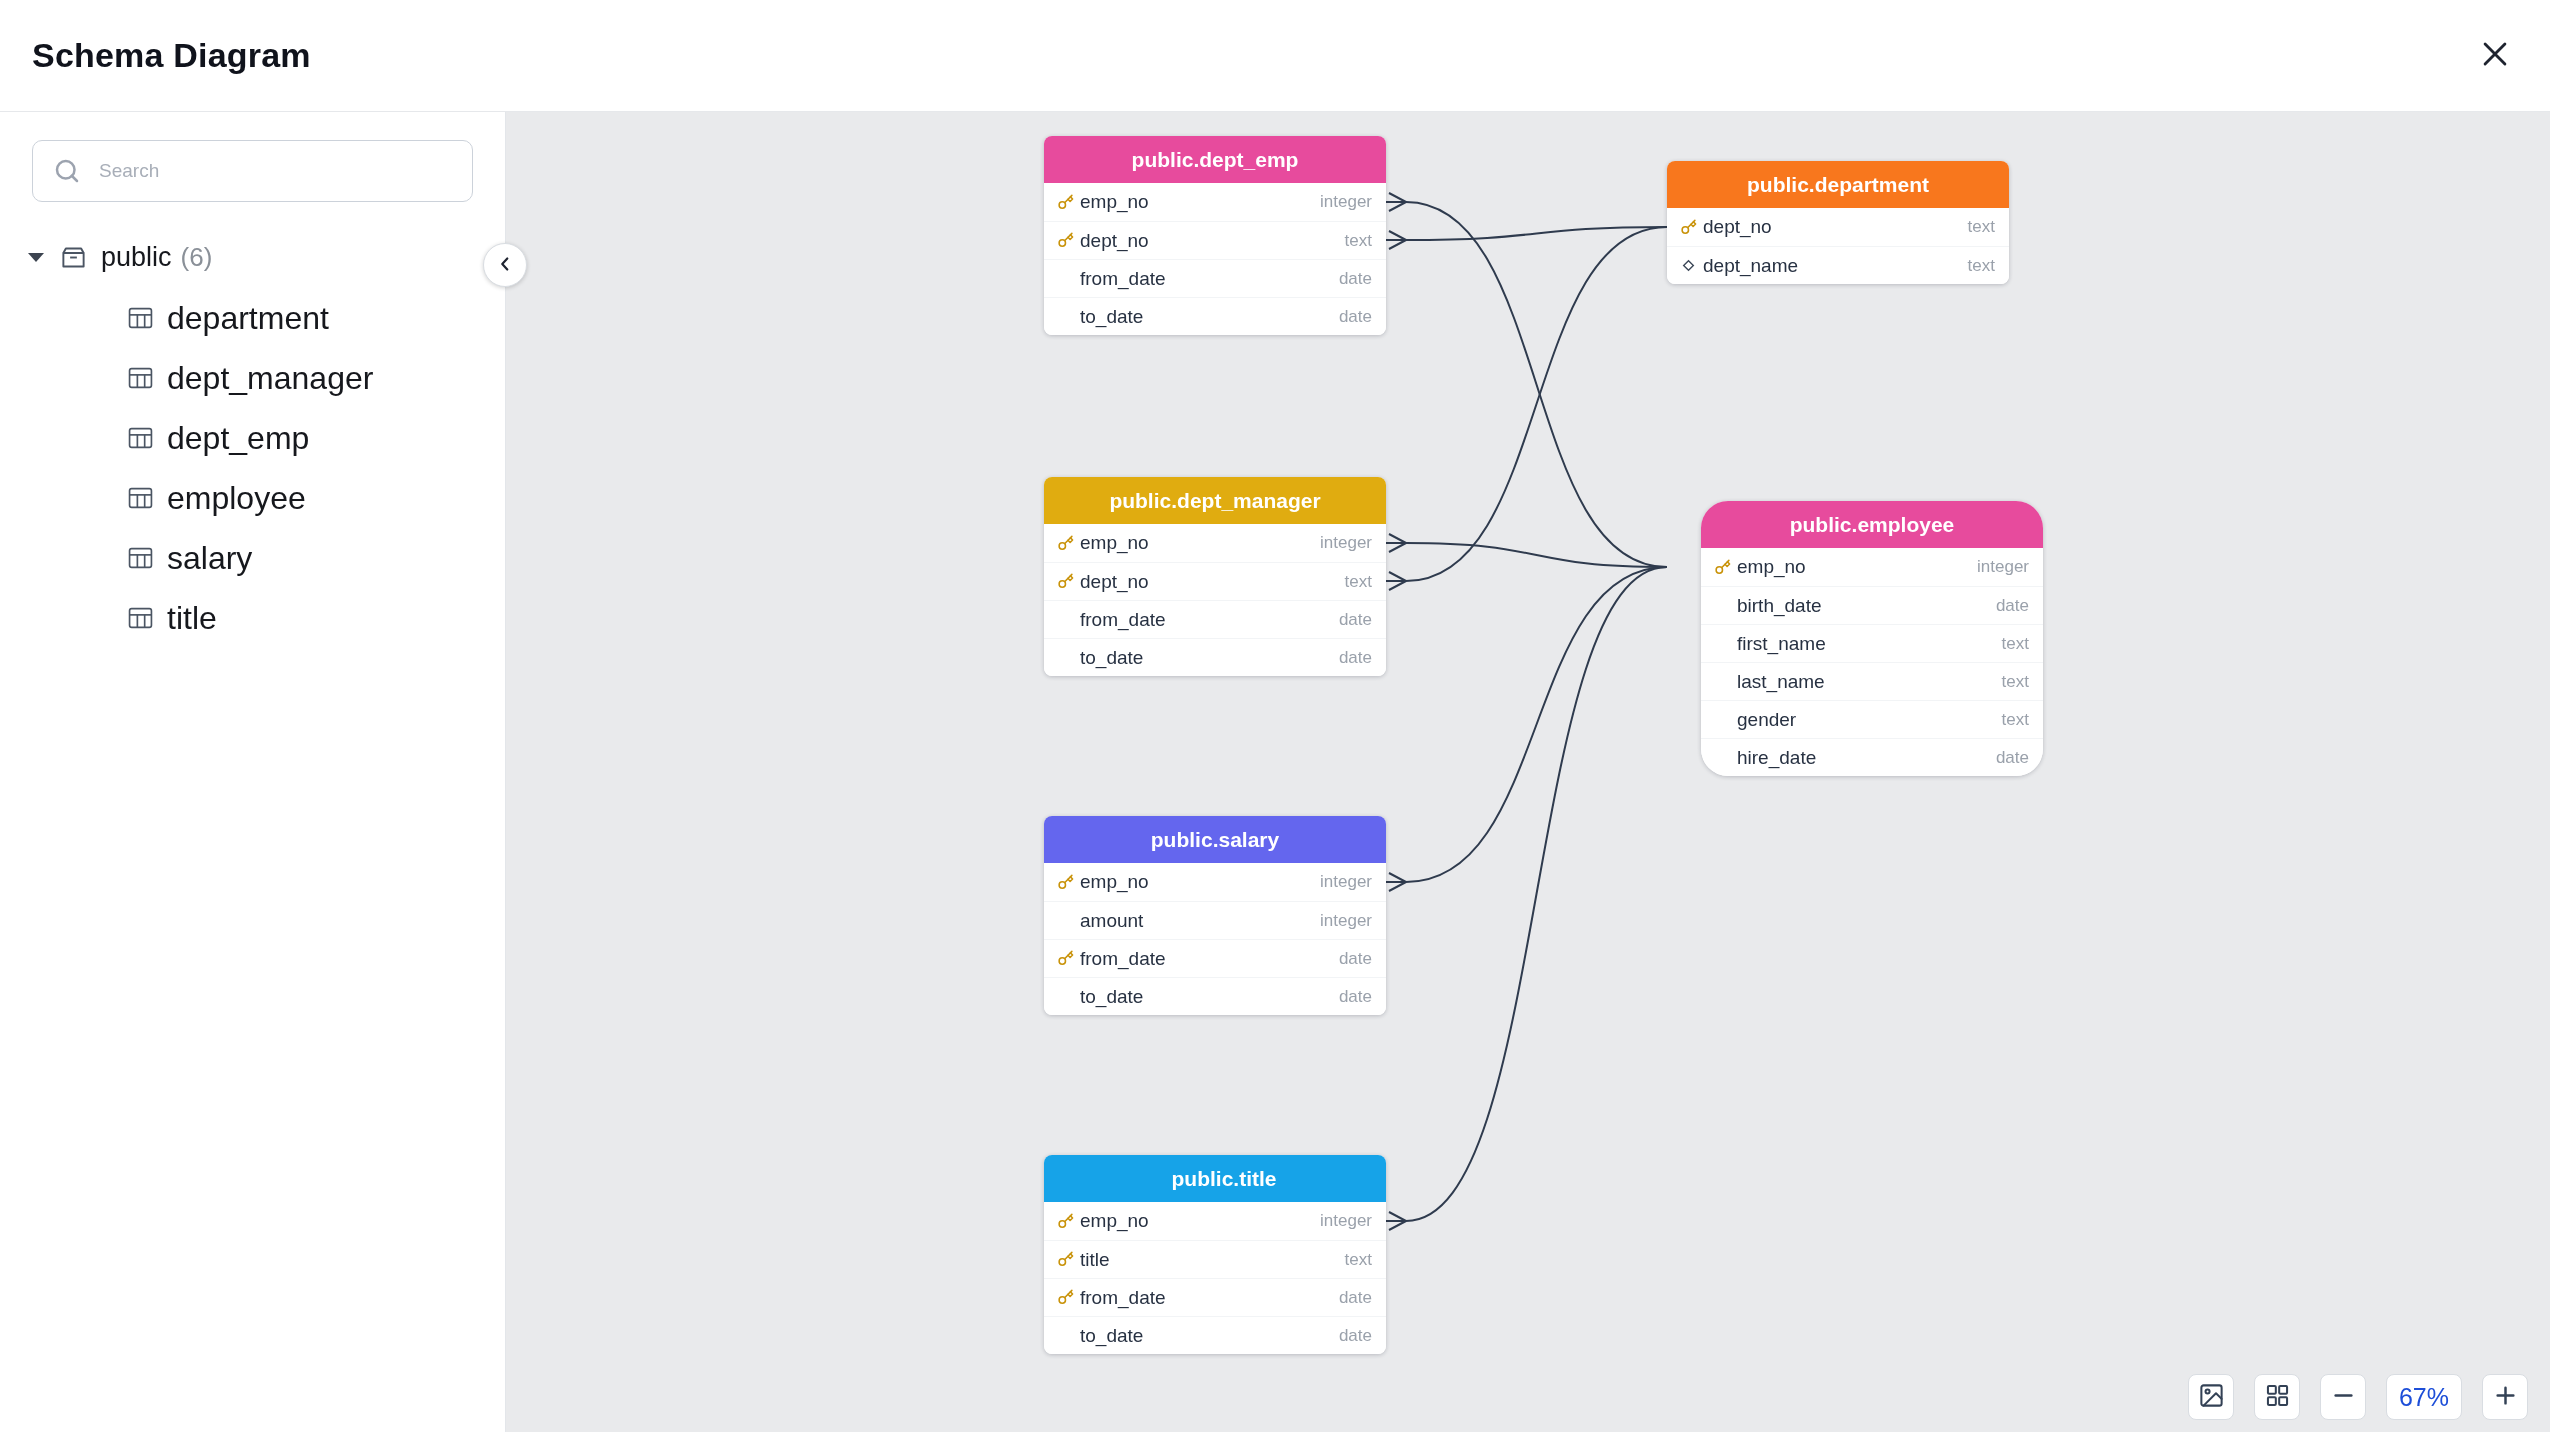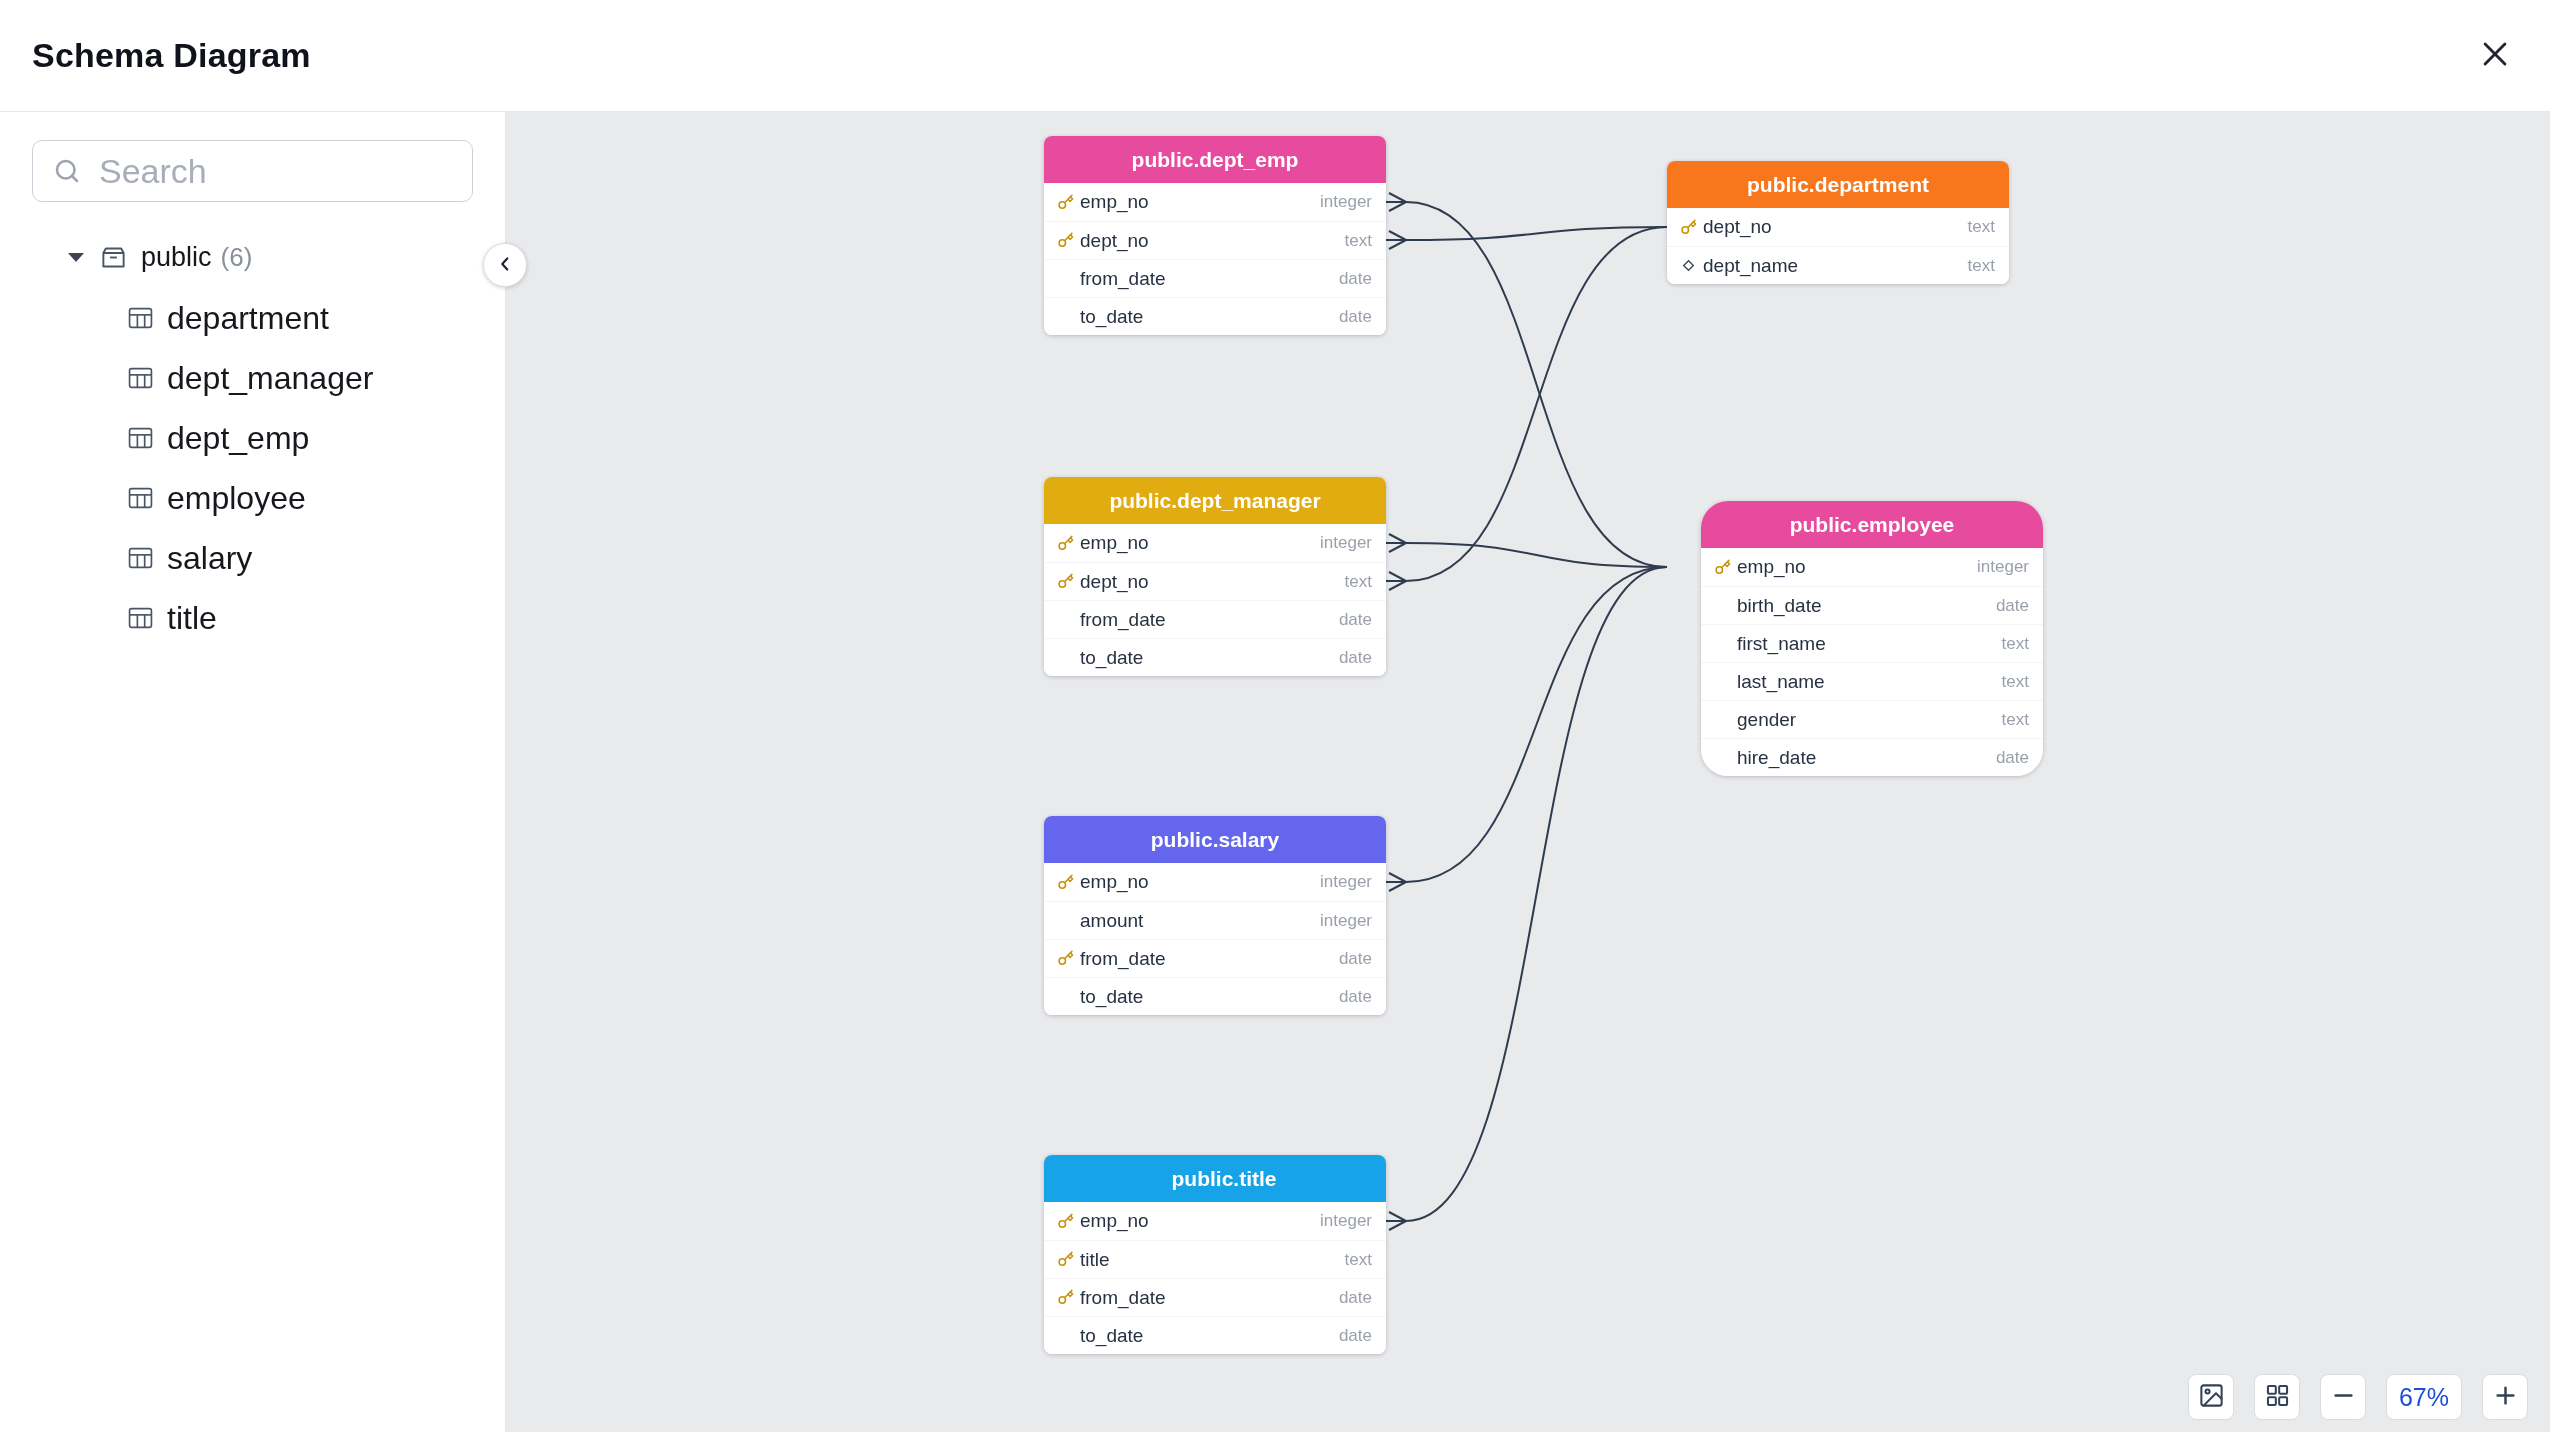--- a/index.html
+++ b/index.html
@@ -12,24 +12,24 @@
   .icon-btn{background:none;border:none;padding:6px;cursor:pointer;display:flex;align-items:center;justify-content:center;}
 
   
   .content{position:absolute;top:111px;left:0;right:0;bottom:0;border-top:1px solid #e6e8eb;display:flex;}
 
   
   .sidebar{width:505px;flex:none;background:#fff;border-right:1px solid #e3e6ea;position:relative;}
   .search-wrap{position:relative;margin:28px 32px 24px 32px;}
   .search-wrap .mag{position:absolute;left:20px;top:16px;pointer-events:none;}
   .search-input{width:100%;height:62px;box-sizing:border-box;border:1.5px solid #ccd2da;border-radius:10px;
-                padding:0 16px 0 66px;font-size:34px;color:#111;font-family:"Liberation Sans",sans-serif;outline:none;background:#fff;}
+                padding:0 16px 0 66px;font-size:19px;color:#111;font-family:"Liberation Sans",sans-serif;outline:none;background:#fff;}
   .search-input::placeholder{color:#a8aeb8;}
   .tree-row{display:flex;align-items:center;height:62px;cursor:pointer;}
-  .schema-row{padding-left:68px;}
+  .schema-row{padding-left:28px;}
   .caret{width:0;height:0;border-left:8px solid transparent;border-right:8px solid transparent;border-top:9px solid #3c4450;margin-right:16px;flex:none;}
   .tree-ic{display:flex;align-items:center;margin-right:14px;flex:none;}
   .tree-label{font-size:27px;color:#16181d;}
   .tree-count{font-size:26px;color:#8a9098;margin-left:9px;}
   .table-row{height:60px;padding-left:128px;}
   .table-row .tree-label{font-size:32px;}
 
   .collapse-btn{position:absolute;left:483px;top:131px;width:44px;height:44px;border-radius:50%;background:#fff;
                 border:1px solid #d9dde2;box-shadow:0 1px 4px rgba(0,0,0,.18);display:flex;align-items:center;justify-content:center;
                 cursor:pointer;z-index:30;padding:0;}

